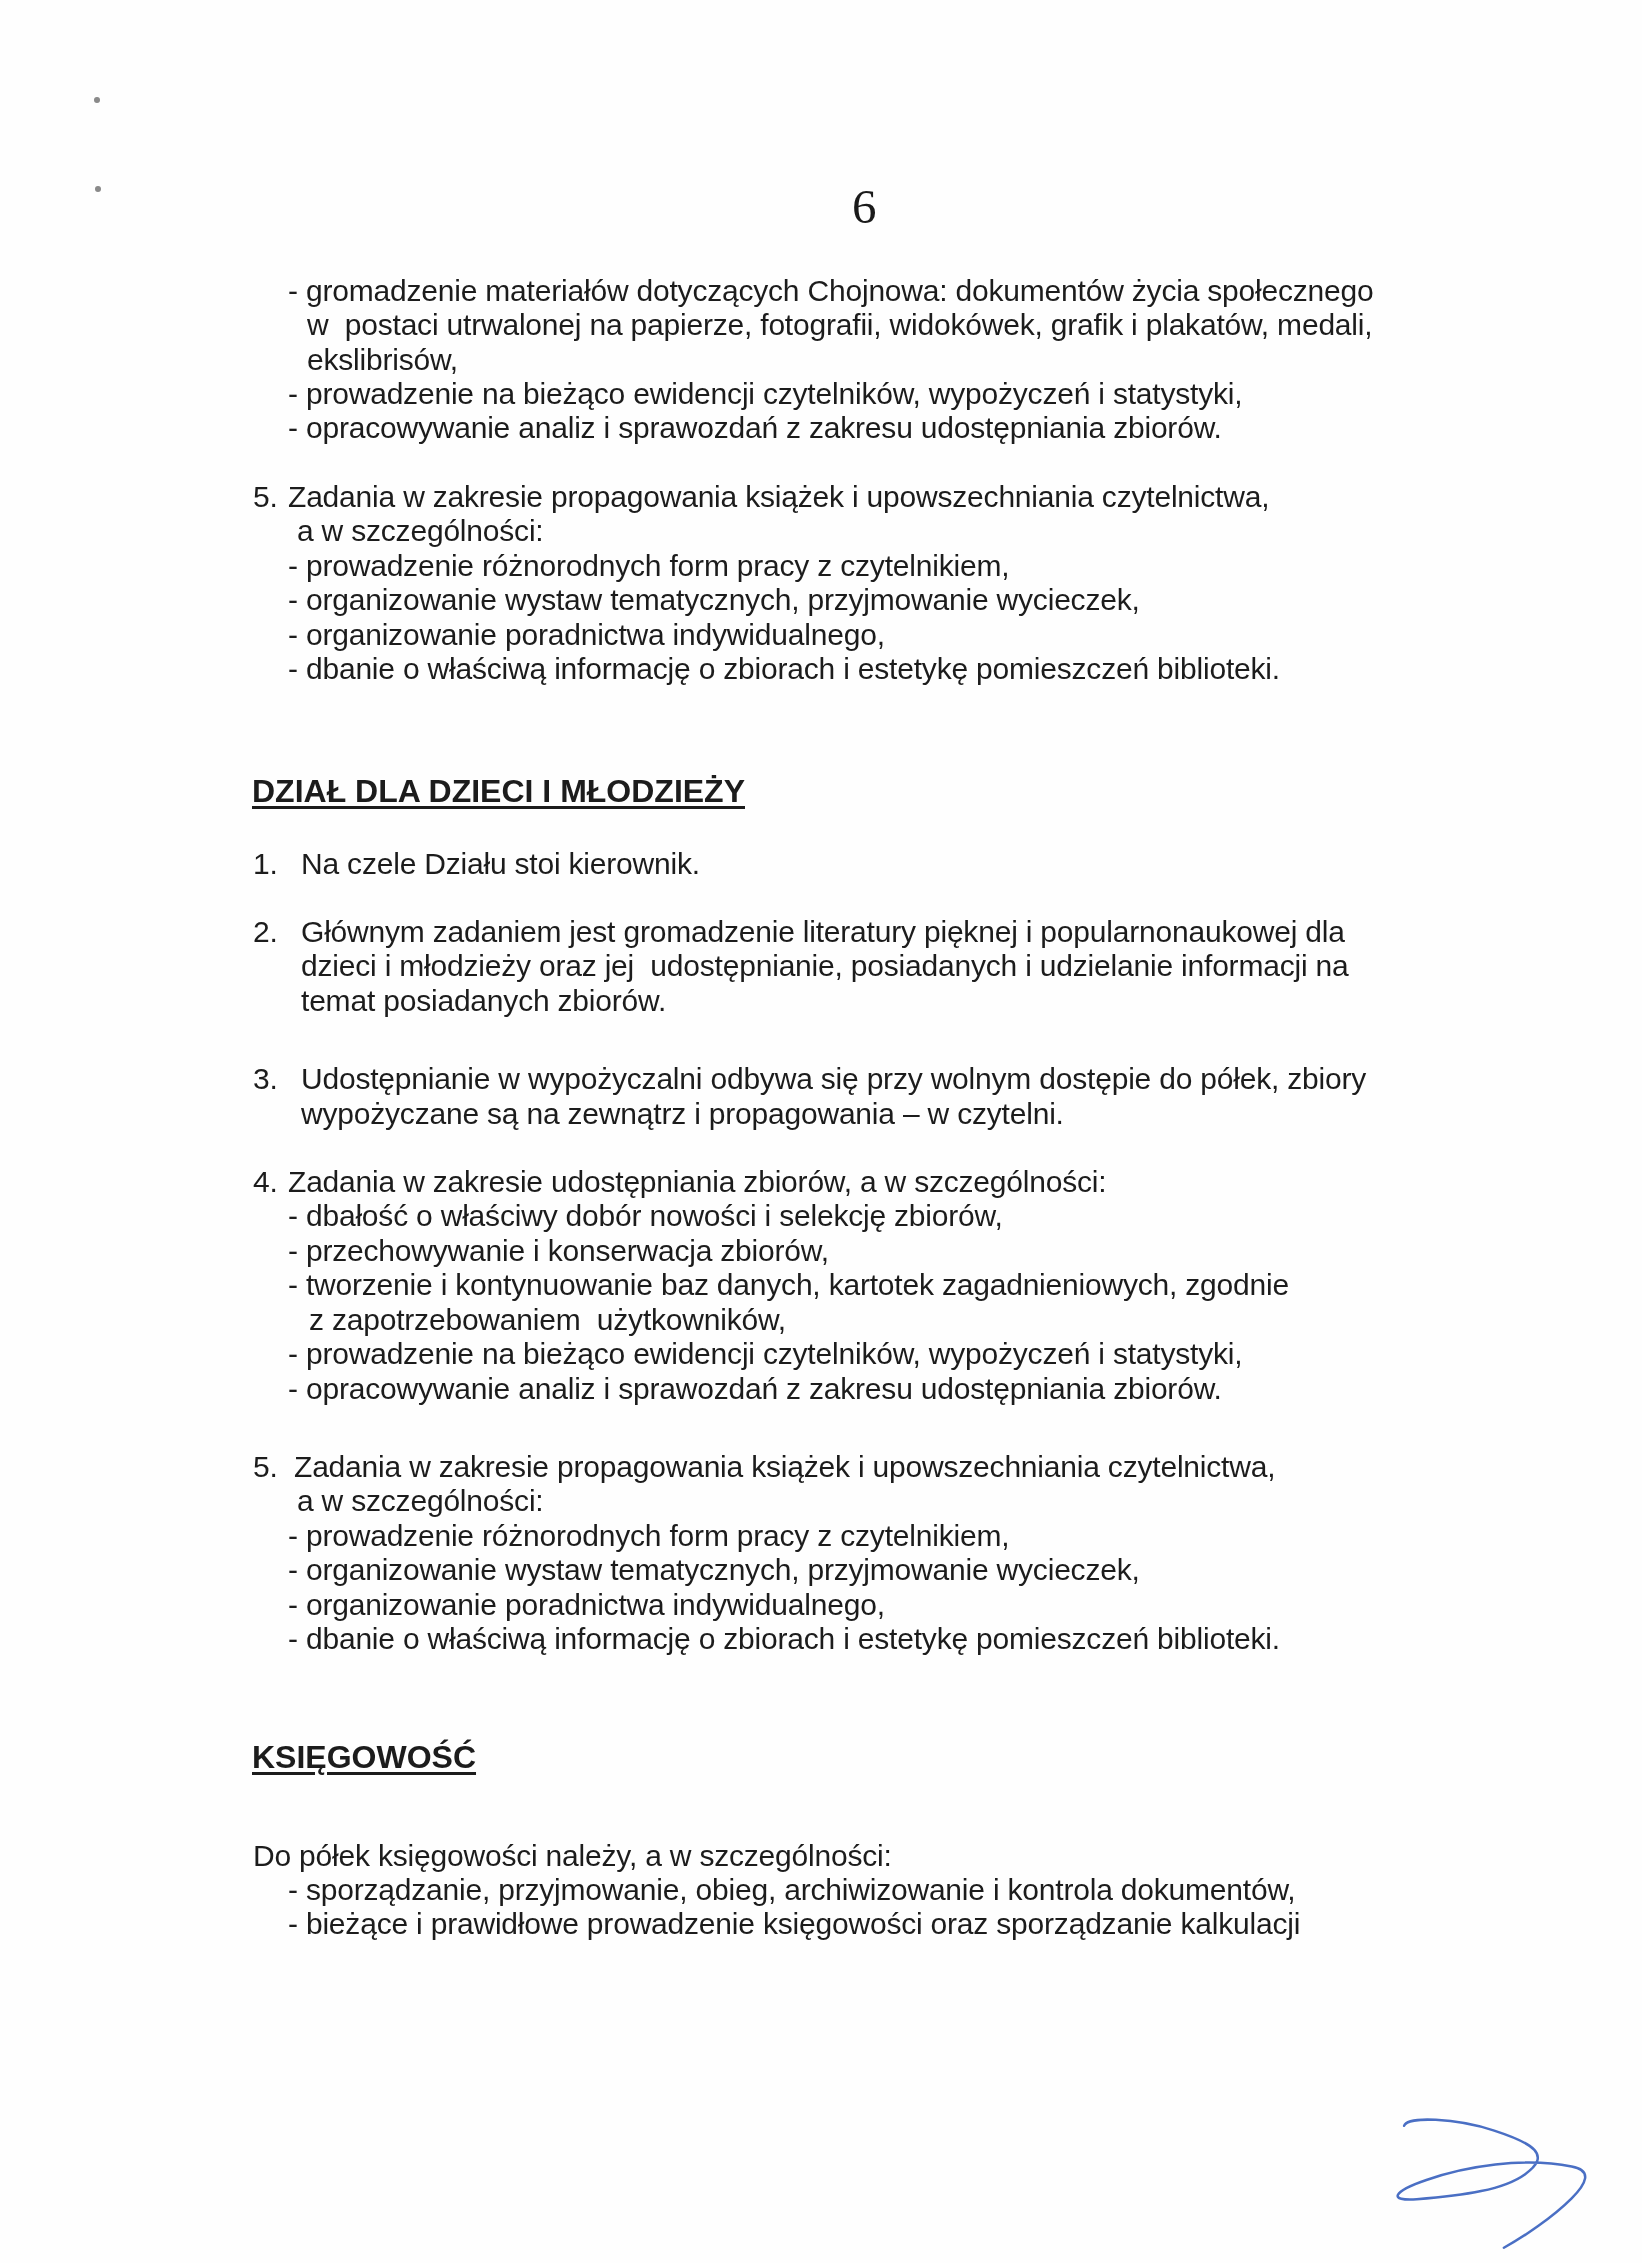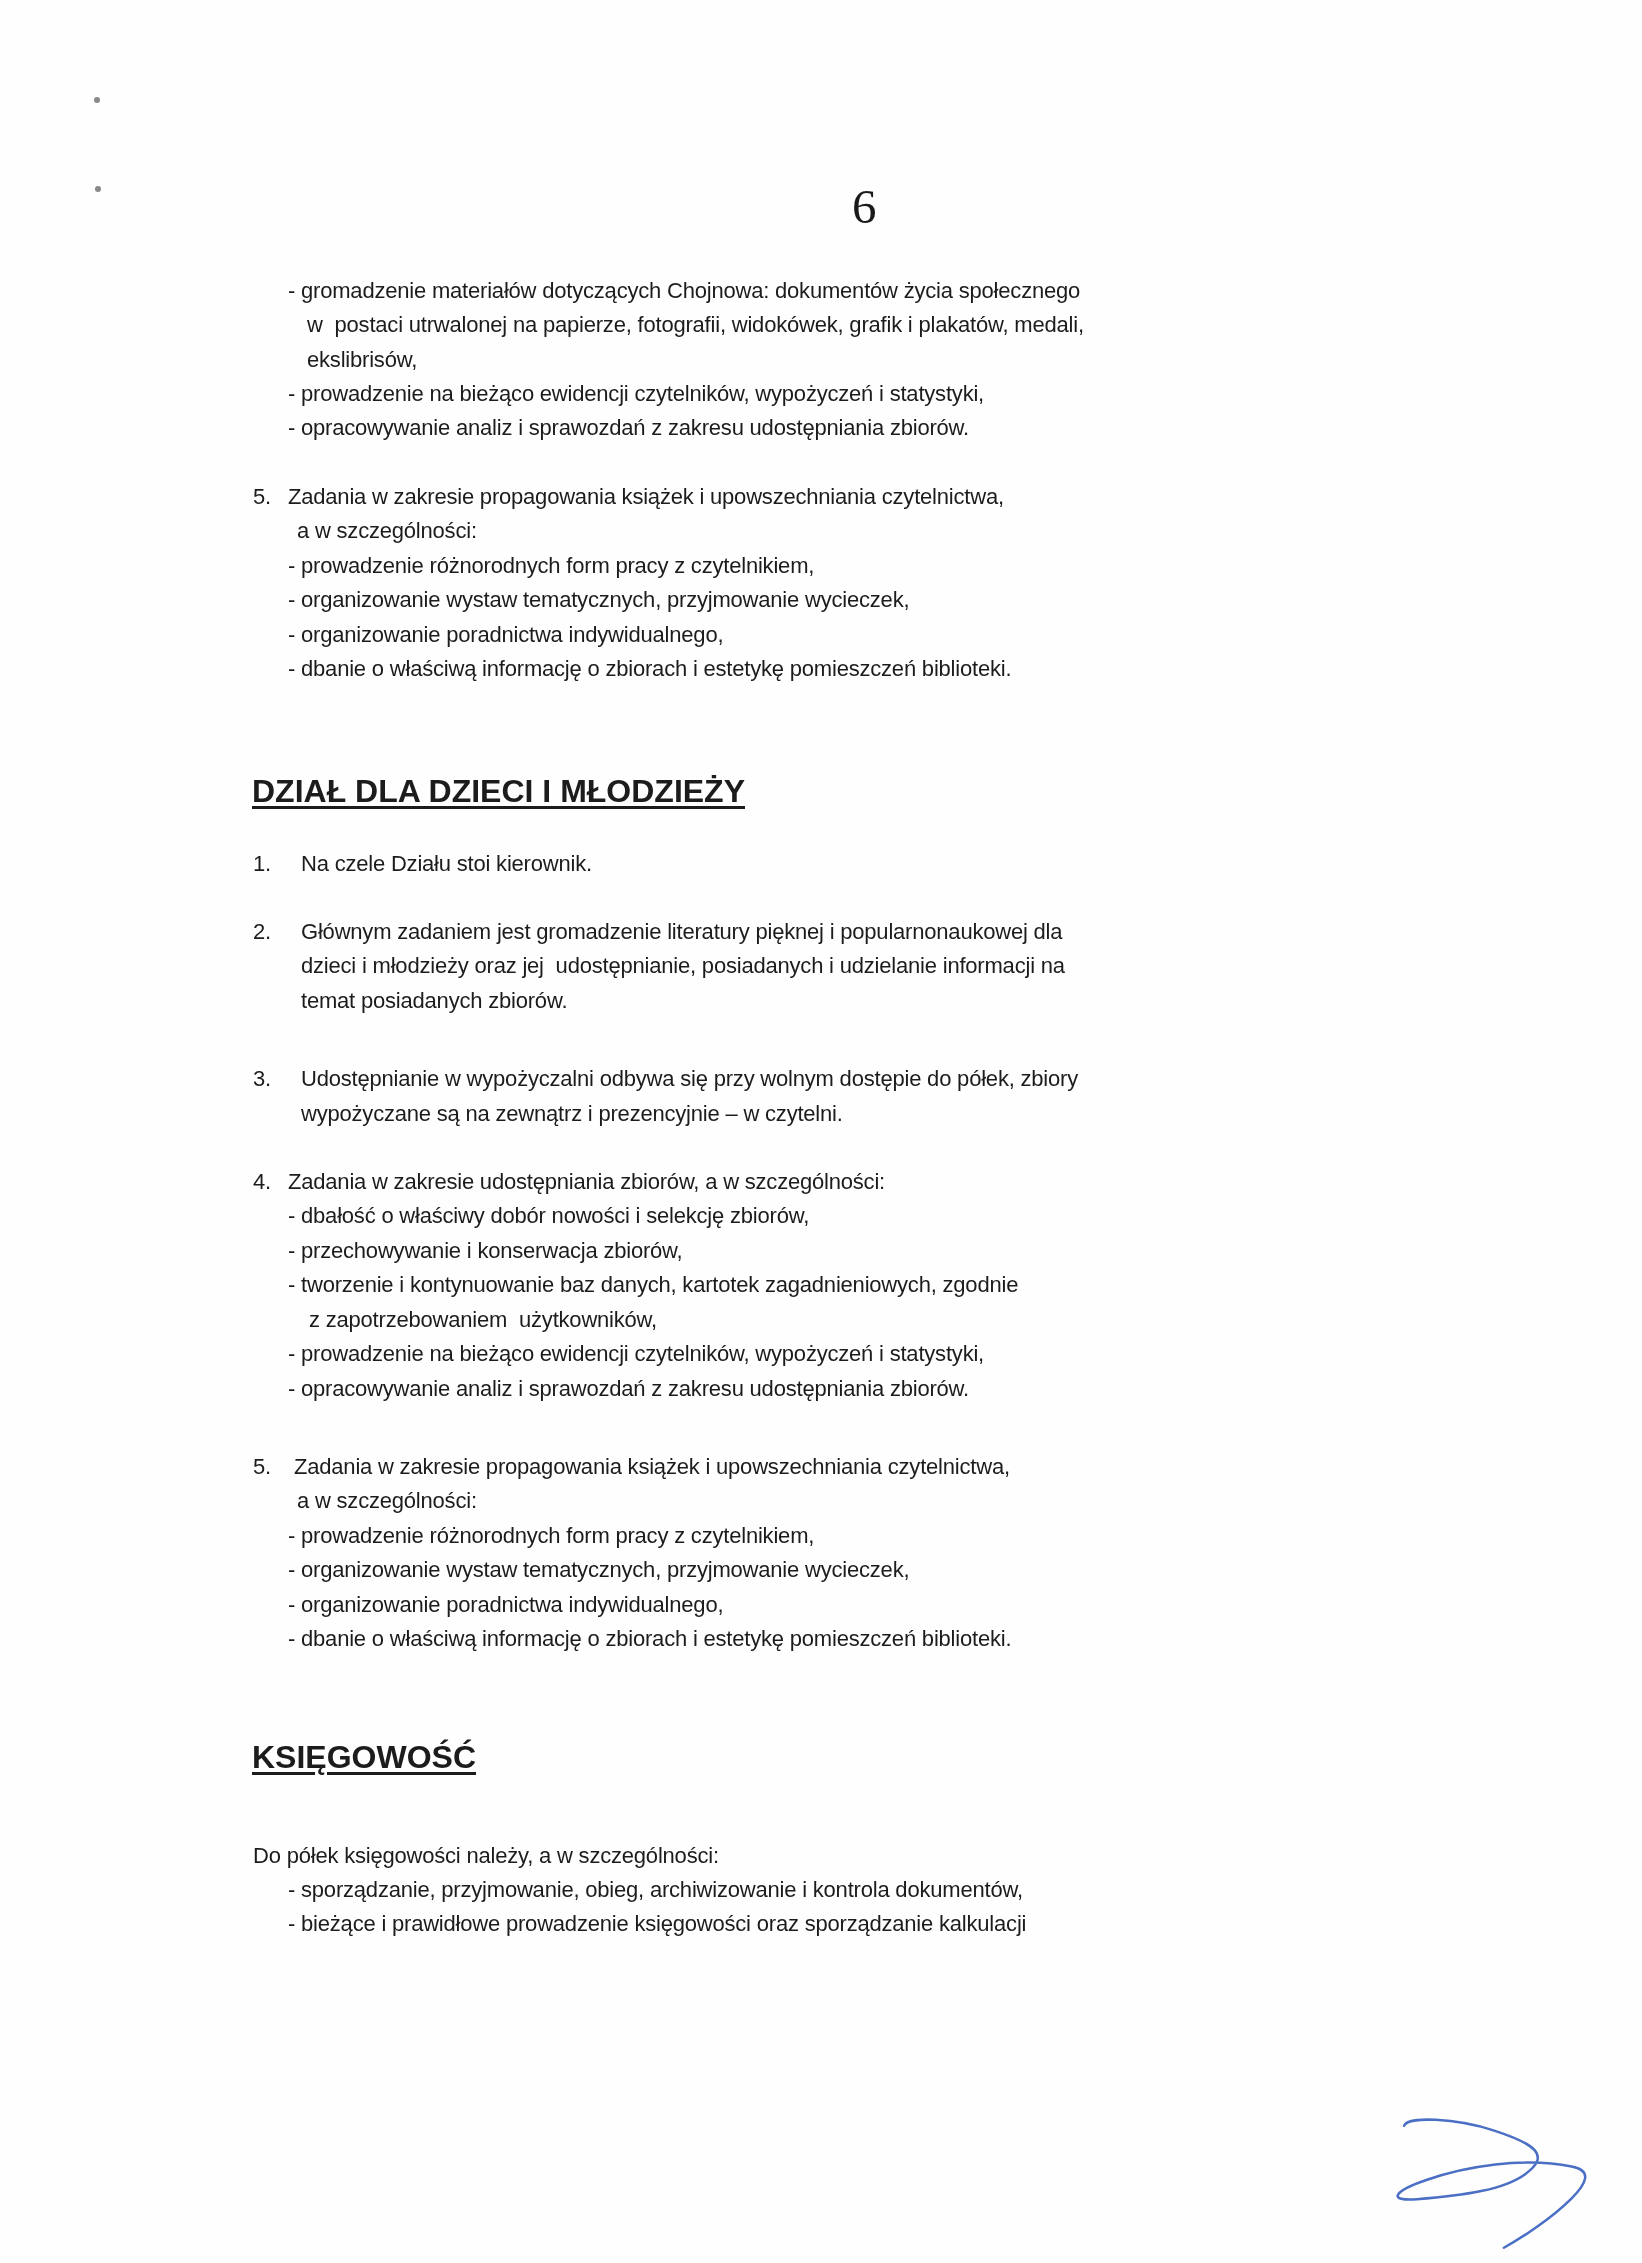--- a/index.html
+++ b/index.html
@@ -32,21 +32,21 @@
       position: absolute;
       left: 852px;
       top: 182px;
       font-family: "Liberation Serif", serif;
       font-size: 49px;
       line-height: 49px;
       color: #1a1a1a;
     }
     .line {
       position: absolute;
-      font-size: 22px;
+      font-size: 30px;
       line-height: 35px;
       white-space: pre;
       letter-spacing: -0.2px;
       color: #1c1c1c;
     }
     .heading {
       position: absolute;
       font-size: 32px;
       line-height: 35px;
       font-weight: bold;
@@ -98,21 +98,21 @@
     <div class="line" style="left:253px; top:846px;">1.</div>
     <div class="line" style="left:301px; top:846px;">Na czele Działu stoi kierownik.</div>
 
     <div class="line" style="left:253px; top:914px;">2.</div>
     <div class="line" style="left:301px; top:914px;text-align:right;">Głównym zadaniem jest gromadzenie literatury pięknej i popularnonaukowej dla</div>
     <div class="line" style="left:301px; top:948px;">dzieci i młodzieży oraz jej  udostępnianie, posiadanych i udzielanie informacji na</div>
     <div class="line" style="left:301px; top:983px;">temat posiadanych zbiorów.</div>
 
     <div class="line" style="left:253px; top:1061px;">3.</div>
     <div class="line" style="left:301px; top:1061px;">Udostępnianie w wypożyczalni odbywa się przy wolnym dostępie do półek, zbiory</div>
-    <div class="line" style="left:301px; top:1096px;">wypożyczane są na zewnątrz i prezencyjnie – w czytelni.</div>
+    <div class="line" style="left:301px; top:1096px;">wypożyczane są na zewnątrz i propagowania – w czytelni.</div>
 
     <div class="line" style="left:253px; top:1164px;">4.</div>
     <div class="line" style="left:288px; top:1164px;">Zadania w zakresie udostępniania zbiorów, a w szczególności:</div>
     <div class="line" style="left:288px; top:1198px;">- dbałość o właściwy dobór nowości i selekcję zbiorów,</div>
     <div class="line" style="left:288px; top:1233px;">- przechowywanie i konserwacja zbiorów,</div>
     <div class="line" style="left:288px; top:1267px;">- tworzenie i kontynuowanie baz danych, kartotek zagadnieniowych, zgodnie</div>
     <div class="line" style="left:309px; top:1302px;">z zapotrzebowaniem  użytkowników,</div>
     <div class="line" style="left:288px; top:1336px;">- prowadzenie na bieżąco ewidencji czytelników, wypożyczeń i statystyki,</div>
     <div class="line" style="left:288px; top:1371px;">- opracowywanie analiz i sprawozdań z zakresu udostępniania zbiorów.</div>
 

